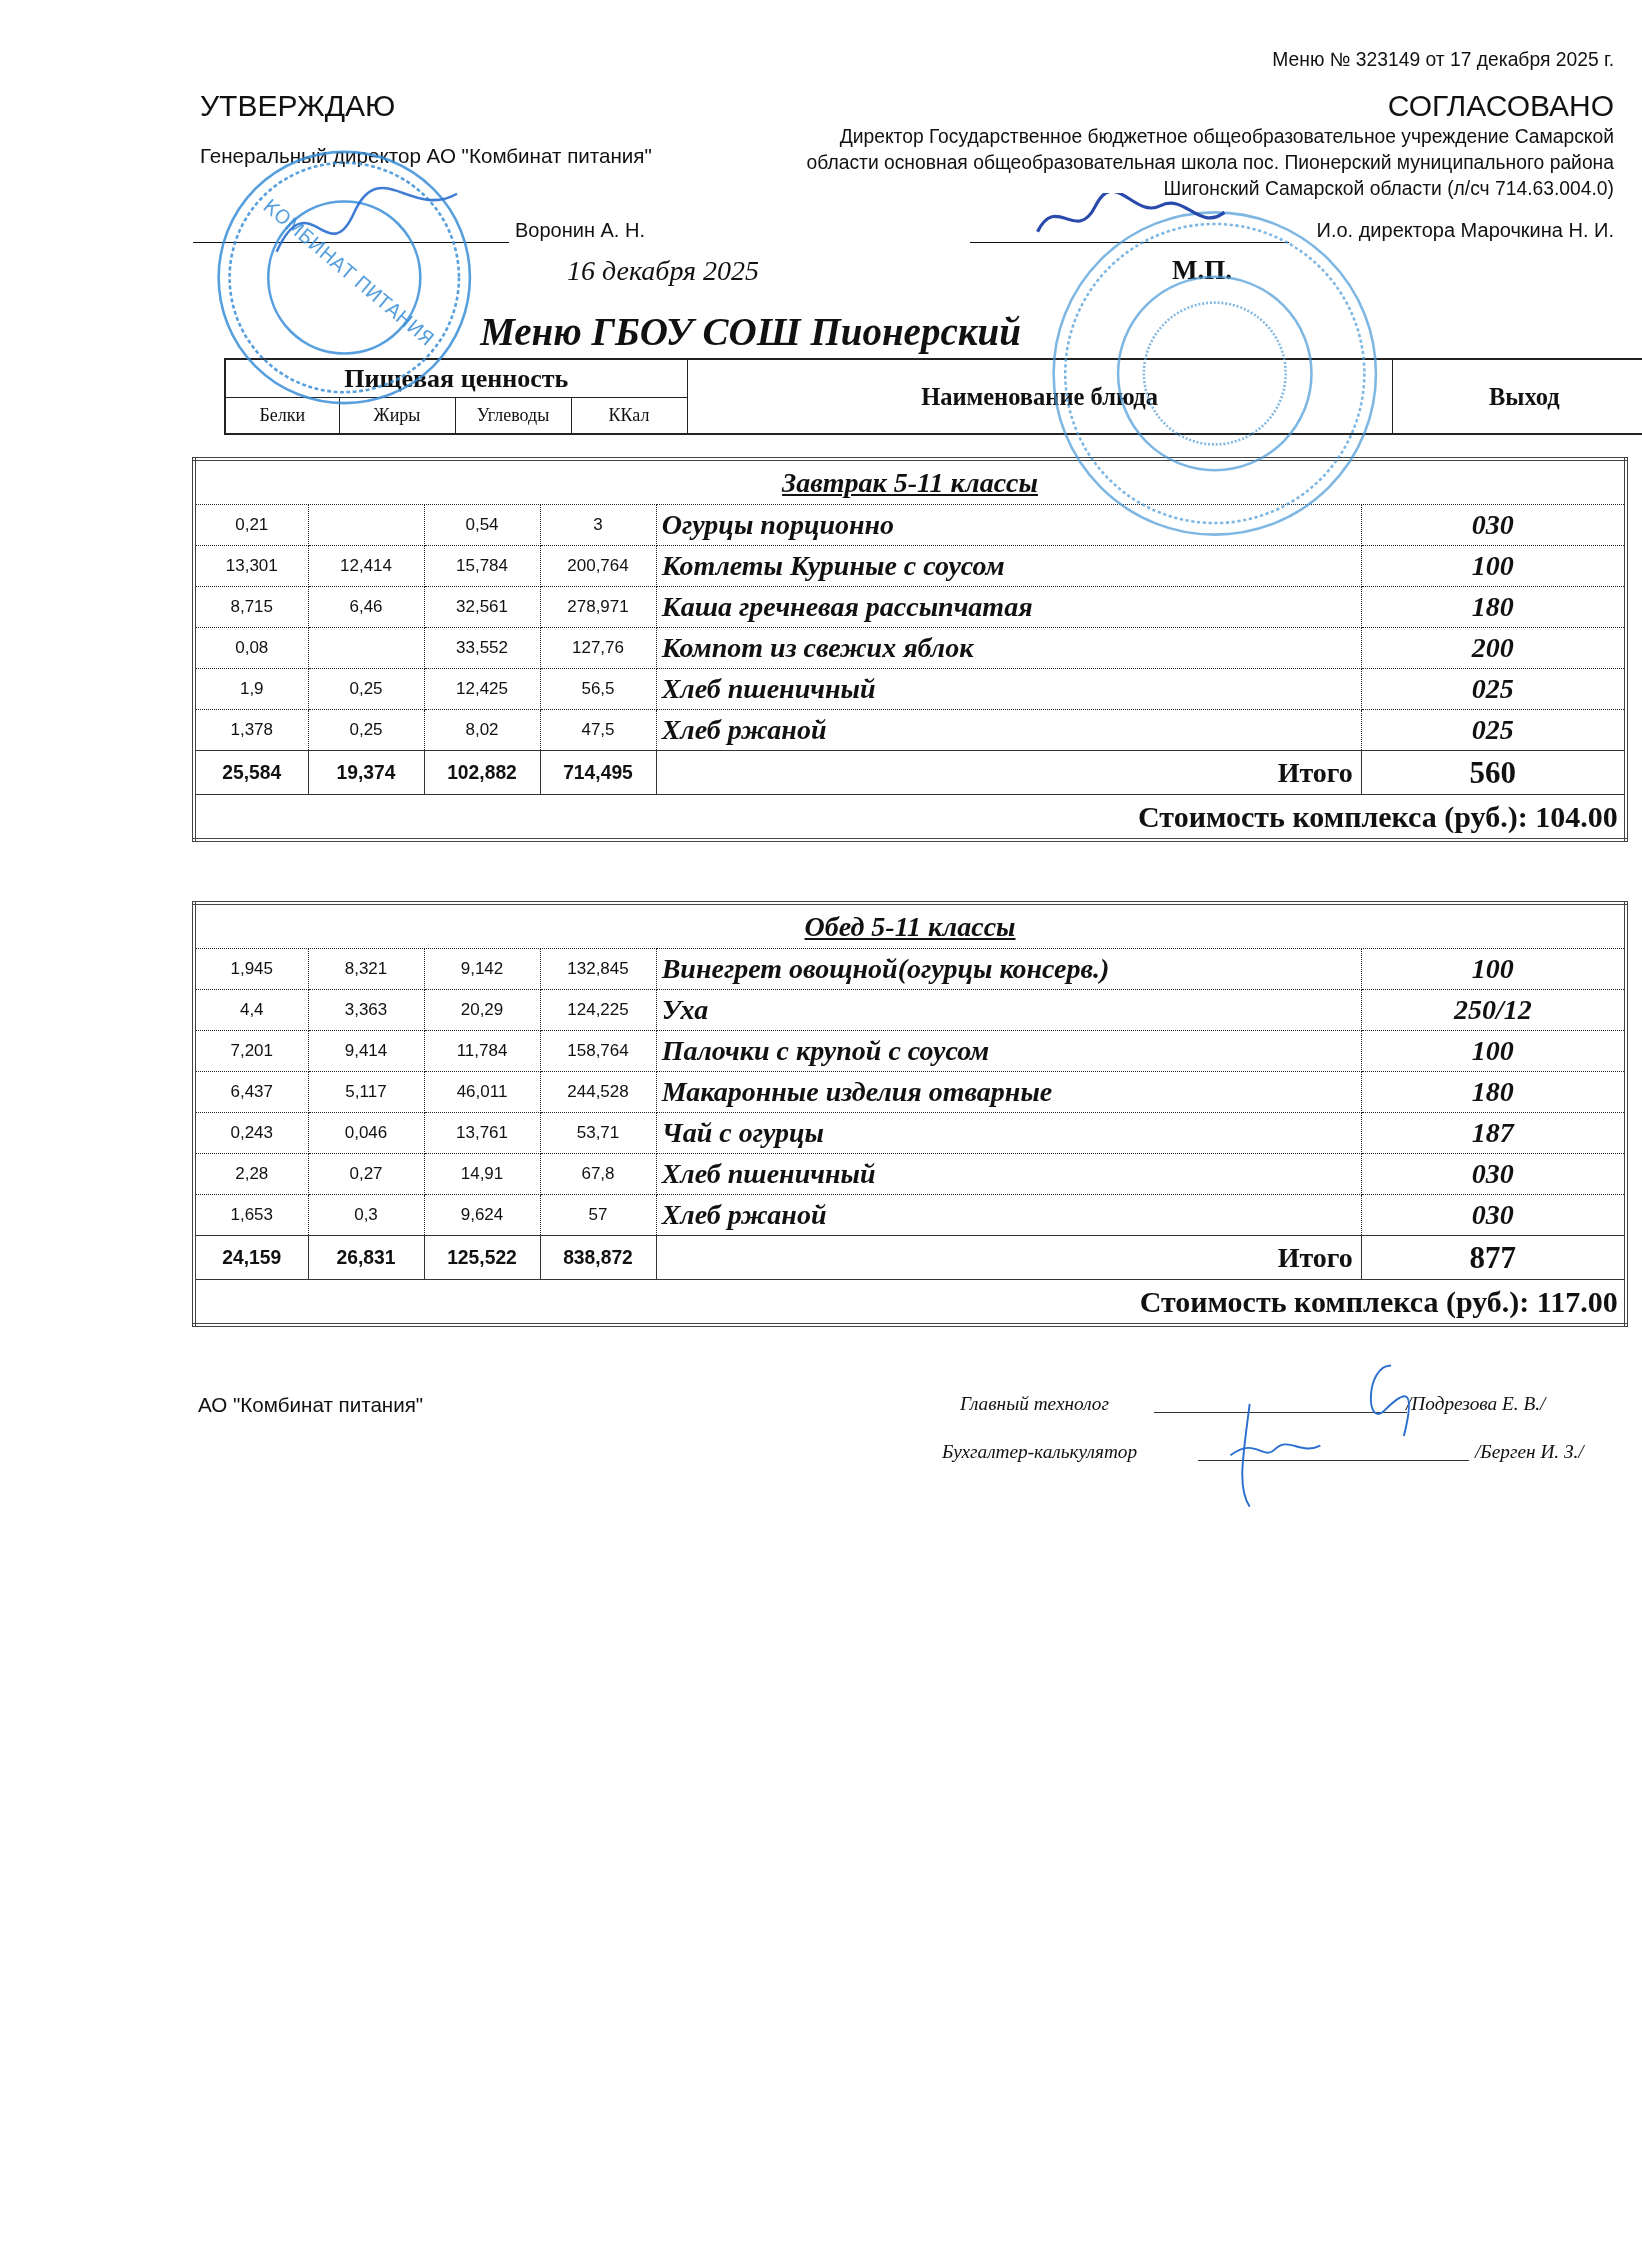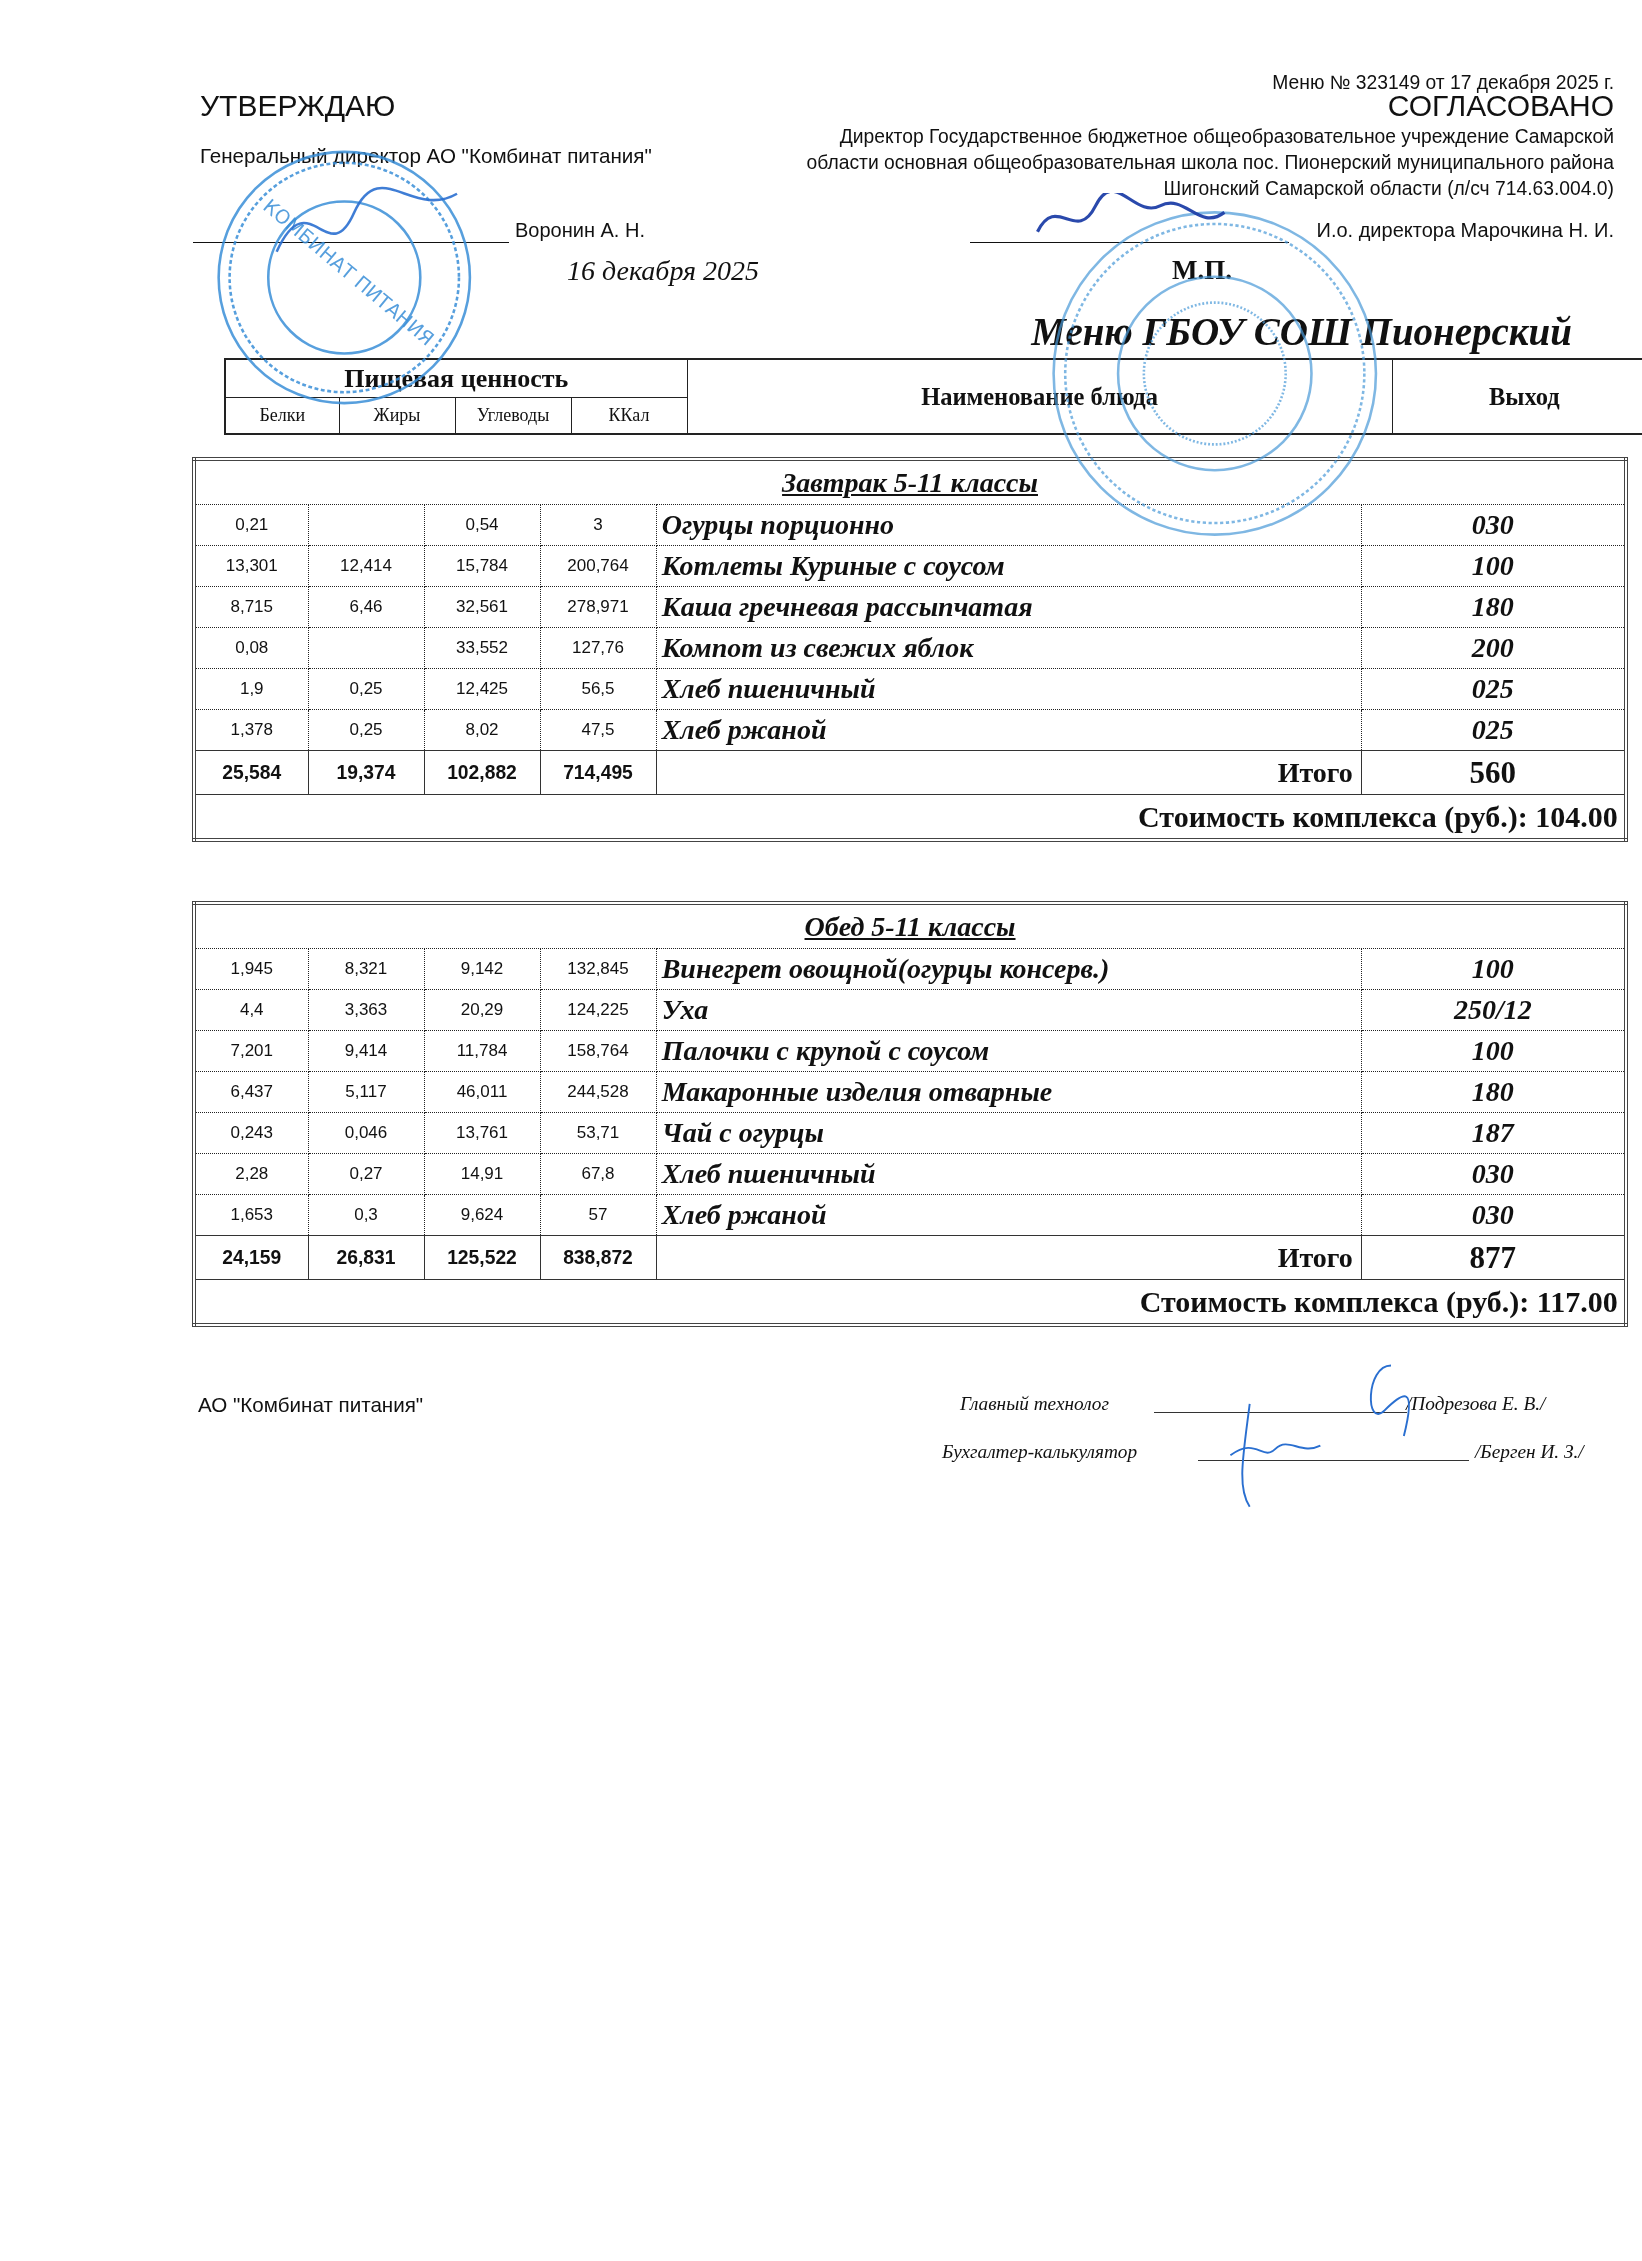--- a/index.html
+++ b/index.html
@@ -1,34 +1,34 @@
 <!DOCTYPE html>
 <html style="font-size:10.3px"><head>
 <meta charset="utf-8">
 <style>
   html, body { margin:0; padding:0; background:#ffffff; }
   body { width:1643px; height:2261px; position:relative; overflow:hidden; color:#111; }
   .abs { position:absolute; }
   .sans { font-family:"Liberation Sans", "DejaVu Sans", sans-serif; }
   .serif { font-family:"Liberation Serif", "DejaVu Serif", serif; }
 
-  #menu-number { right:29px; top:49px; font-size:19.3px;margin-top:23px; }
+  #menu-number { right:29px; top:49px; font-size:19.3px; }
   #approve-title { left:200px; top:89px; font-size:30px; }
   #approve-role { left:200px; top:144px; font-size:20.6px; }
   #approve-line { left:193px; top:242px; width:316px; border-top:1.9px solid #111; }
   #approve-name { left:515px; top:219px; font-size:20px; }
   #approve-date { left:567px; top:255px; font-size:28px; font-style:italic; }
 
   #agree-title { right:29px; top:89px; font-size:30px; }
   #agree-role { right:29px; top:124px; width:812px; text-align:right; font-size:19.3px; line-height:26px; }
   #agree-line { left:970px; top:242px; width:319px; border-top:1.9px solid #111; }
   #agree-name { right:29px; top:219px; font-size:20px; }
   #agree-mp { left:1172px; top:255px; font-size:27px; font-weight:bold; }
 
-  #doc-title { left:0; width:1643px; top:309px; text-align:right; font-size:39px; font-style:italic; font-weight:bold; }
+  #doc-title { left:0; width:1643px; top:309px; text-align:center; font-size:39px; font-style:italic; font-weight:bold; }
   #doc-title span { position:relative; left:-71px; }
 
   table { border-collapse:collapse; table-layout:fixed; }
   #header-table { left:192px; top:358px; width:1433px; border:2.6px solid #222;margin-left:32px; }
   #header-table td { border:1.9px solid #222; text-align:center; padding:0; }
   .hdr-group { height:37px; font-size:26px; font-weight:bold; }
   .hdr-sub { height:35px; font-size:18px; }
   .hdr-big { font-size:24.5px; font-weight:bold; }
 
   .menu-block { left:192px; width:1433px; border:4.5px double #444; }

